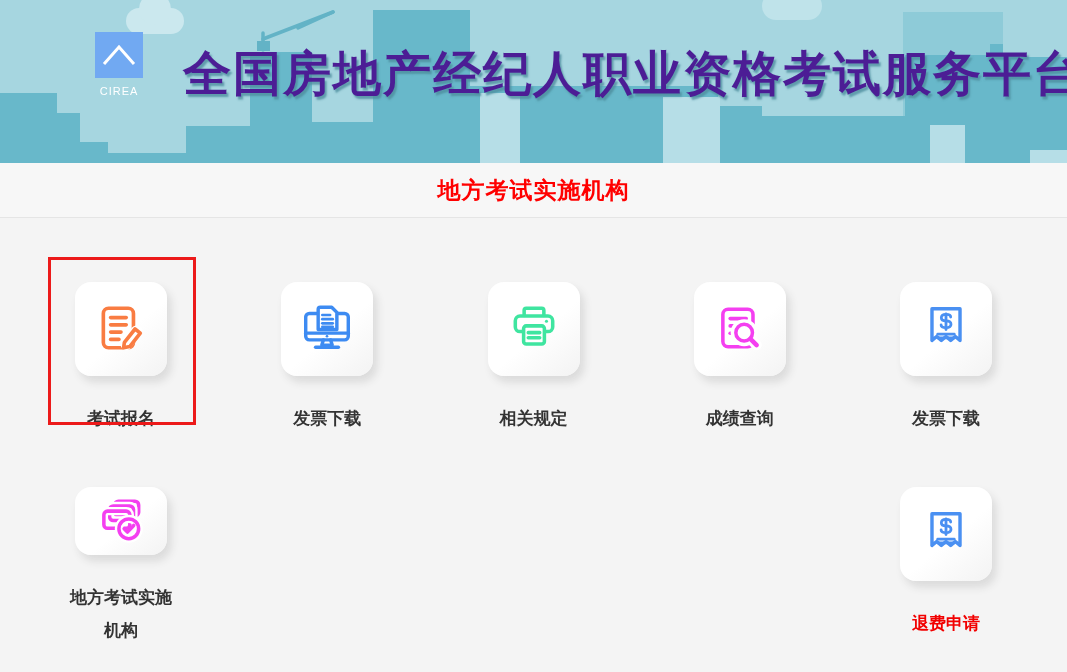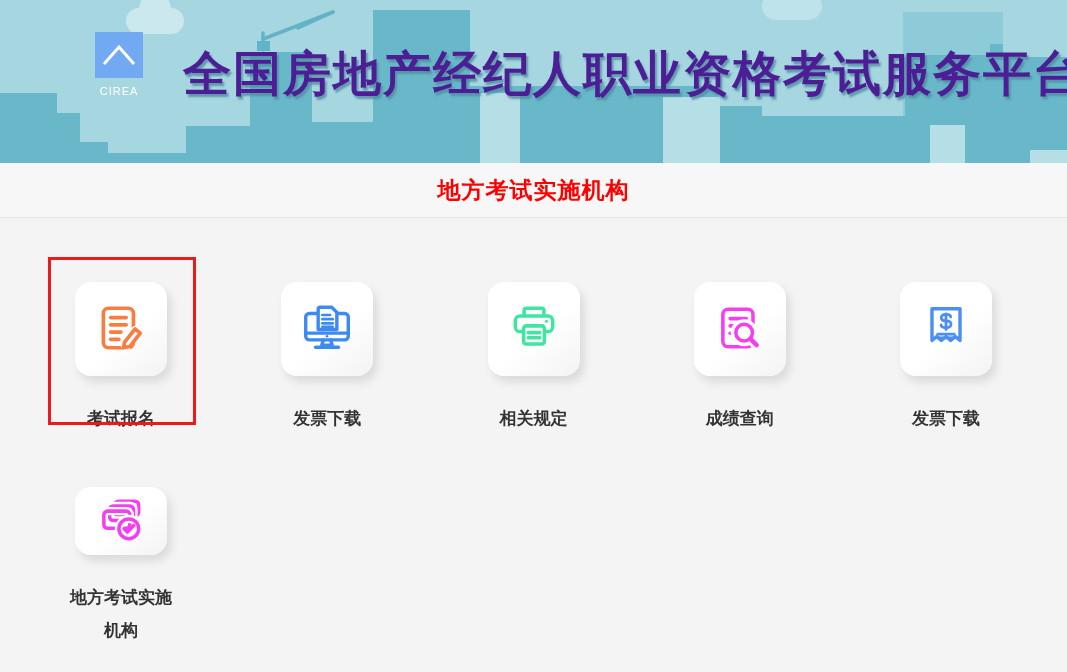--- a/index.html
+++ b/index.html
@@ -187,14 +187,26 @@
         <rect x="9.5" y="16.5" width="25" height="16.5" rx="3.5"></rect>
         <circle cx="33.5" cy="33.5" r="9.5" stroke="#ffffff" stroke-width="8"></circle>
         <circle cx="33.5" cy="33.5" r="9.5"></circle>
         <path d="M29 33.5 l3.2 3.2 l6 -6.4"></path>
       </svg>
     </div>
     <div class="card-label">地方考试实施机构</div>
   </div>
 
 
+  <div class="cell">
+    <div class="tile">
+      <svg class="icon" width="54" height="54" viewBox="0 0 52 52" fill="none" stroke="#4A90F2" stroke-width="3.3" stroke-linecap="round" stroke-linejoin="round">
+        <path d="M12.5 6.5 h27 v30.5 l-4.5 -3.8 -4.5 3.8 -4.5 -3.8 -4.5 3.8 -4.5 -3.8 -4.5 3.8 z"></path>
+        <line x1="26" y1="11.5" x2="26" y2="26.5" stroke-width="2.7"></line>
+        <path d="M30.5 14.5 q0-2.5 -4.5-2.5 q-4.5 0 -4.5 3.2 q0 3 4.5 3 q4.8 0 4.8 3.2 q0 3.3 -4.8 3.3 q-4.7 0 -4.7-2.6" stroke-width="2.7"></path>
+        <line x1="18" y1="31" x2="34" y2="31" stroke-width="2.6"></line>
+        <line x1="18" y1="34.6" x2="34" y2="34.6" stroke-width="2.6"></line>
+      </svg>
+    </div>
+    <div class="card-label label-red">退费申请</div>
+  </div>
 
 </div>
 
 </body></html>

